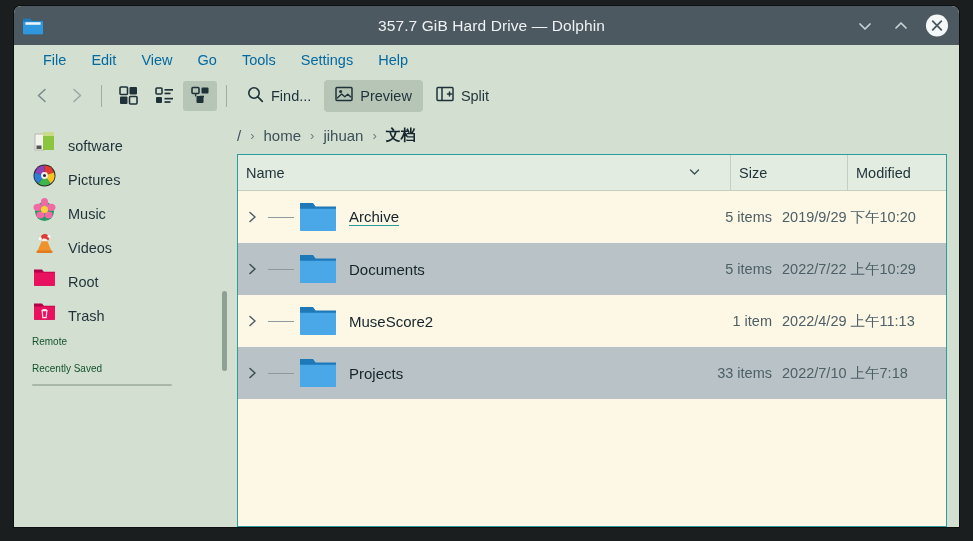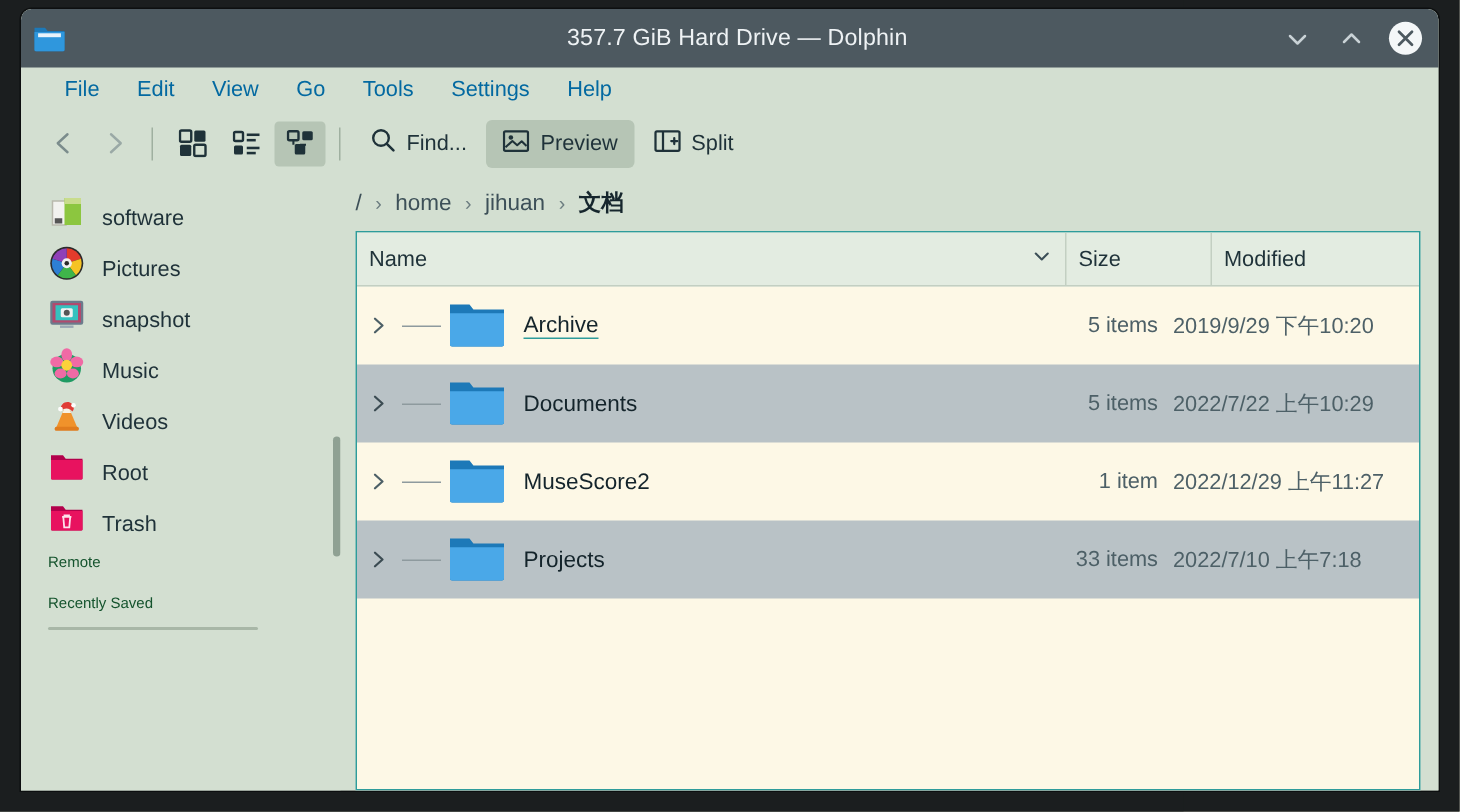--- a/index.html
+++ b/index.html
@@ -209,20 +209,21 @@
     overflow: hidden;
   }
 
   .col-header {
     height: 36px;
     background: #e3ece1;
     display: flex;
     align-items: stretch;
     border-bottom: 1px solid #c3cfc2;
     flex: none;
+    gap: 20px;
   }
   .ch {
     display: flex;
     align-items: center;
     font-size: 14.5px;
     color: #1f3239;
     padding-left: 8px;
     cursor: pointer;
     position: relative;
   }
@@ -428,33 +429,20 @@
             <path d="M18.6 20.5a10 10 0 0 1-12.2 0l6.1-8z" fill="#3fb54a"></path>
             <path d="M6.4 20.5A10 10 0 0 1 3 9.5l9.5 3z" fill="#2d7fd4"></path>
             <path d="M3 9.5a10 10 0 0 1 9.5-7v10z" fill="#8f40b8"></path>
             <circle cx="12.5" cy="12.5" r="3.4" fill="#f0f0f0"></circle>
             <circle cx="12.5" cy="12.5" r="1.5" fill="#2b2b2b"></circle>
           </svg>
         </span>
         <span class="label">Pictures</span>
       </div>
 
-      <div class="side-item">
-        <span class="side-icon">
-          <svg width="25" height="25" viewBox="0 0 25 25">
-            <rect x="1.5" y="3.5" width="22" height="16" rx="1.5" fill="#6b7b8c"></rect>
-            <rect x="3" y="5" width="19" height="13" fill="#b14a6e"></rect>
-            <rect x="5" y="6.5" width="15" height="10" fill="#35c2bf"></rect>
-            <rect x="8.5" y="8.5" width="8" height="6" rx="1" fill="#f2f2f2"></rect>
-            <circle cx="12.5" cy="11.5" r="2" fill="#555"></circle>
-            <rect x="8" y="20" width="9" height="1.6" fill="#9aa8b4"></rect>
-          </svg>
-        </span>
-        <span class="label">snapshot</span>
-      </div>
 
       <div class="side-item">
         <span class="side-icon">
           <svg width="25" height="25" viewBox="0 0 25 25">
             <circle cx="12.5" cy="14.5" r="9.5" fill="#1f9b63"></circle>
             <g fill="#f06aa5">
               <ellipse cx="12.5" cy="5.5" rx="3.6" ry="4.4"></ellipse>
               <ellipse cx="5.9" cy="10.3" rx="4.4" ry="3.6"></ellipse>
               <ellipse cx="19.1" cy="10.3" rx="4.4" ry="3.6"></ellipse>
               <ellipse cx="8.4" cy="18" rx="4" ry="3.4"></ellipse>
@@ -591,21 +579,21 @@
             <span class="row-icon">
               <svg width="44" height="36" viewBox="0 0 44 36">
                 <path d="M4 4h13l2.6 3.4H40v23.2a1.4 1.4 0 0 1-1.4 1.4H5.4A1.4 1.4 0 0 1 4 30.6z" fill="#1d79b8"></path>
                 <path d="M4 9.8h36v20.8a1.4 1.4 0 0 1-1.4 1.4H5.4A1.4 1.4 0 0 1 4 30.6z" fill="#4aa8e8"></path>
               </svg>
             </span>
             <span class="row-name-wrap">
               <span class="row-name">MuseScore2</span>
             </span>
             <span class="row-size">1 item</span>
-            <span class="row-mod">2022/12/29 上午11:27</span>
+            <span class="row-mod">2022/4/29 上午11:13</span>
           </div>
 
           <div class="row alt">
             <span class="row-expander">
               <svg width="12" height="14" viewBox="0 0 12 14">
                     <path d="M3 2.5l5 4.5-5 4.5" stroke="#3c4c53" stroke-width="1.5" fill="none" stroke-linecap="round" stroke-linejoin="round"></path>
                   </svg>
             </span>
             <span class="tree-line"></span>
             <span class="row-icon">

